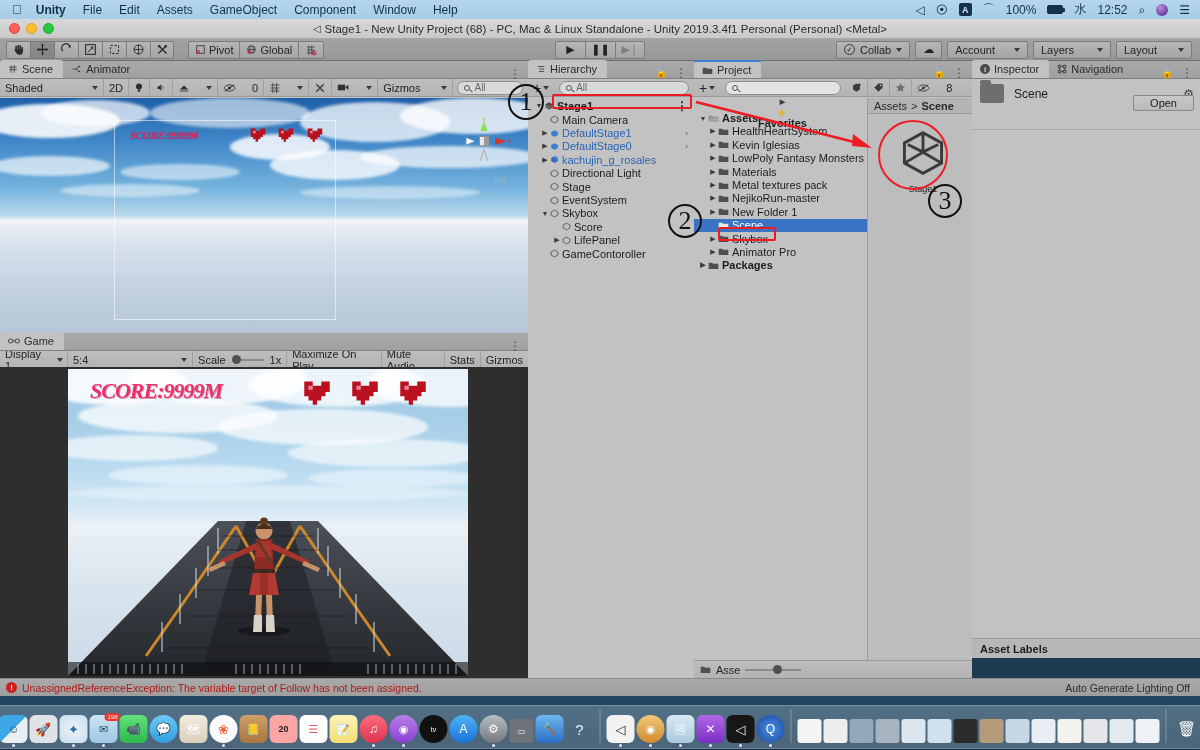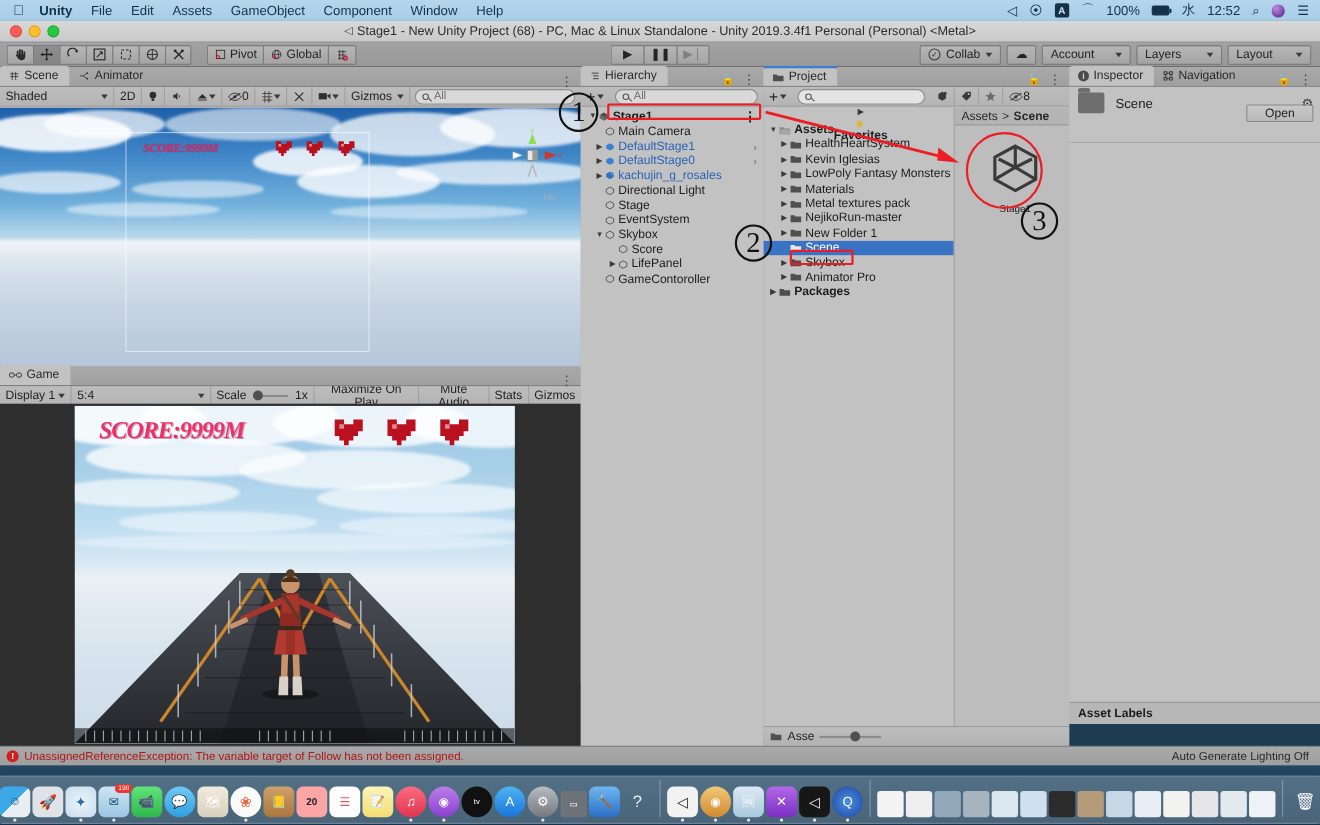--- a/index.html
+++ b/index.html
@@ -101,21 +101,21 @@
   .pt-right { display:flex; align-items:center; gap:7px; padding:0 7px 0 0; color:#4a4a4a; font-size:11px;}
   .kebab { letter-spacing:0; font-size:12px; line-height:8px;}
   .lock-ic { font-size:10px; }
 
   .ptoolbar {
     height:18px; background:linear-gradient(to bottom,#bdbdbd,#b4b4b4);
     display:flex; align-items:center; gap:0; border-bottom:1px solid #9a9a9a;
     font-size:11px; color:#232323;
   }
   .ptoolbar .seg {
-    height:17px; display:flex; align-items:center; padding:0 5px; gap:0;
+    height:17px; display:flex; align-items:center; padding:0 5px; gap:16px;
     border-right:1px solid #a0a0a0;
   }
   .searchbox {
     height:14px; background:#d9d9d9; border:1px solid #8f8f8f; border-radius:7px;
     display:flex; align-items:center; gap:4px; padding:0 6px; color:#6a6a6a; font-size:10px;
   }
   .mag { display:inline-block; width:6px;height:6px;border:1.2px solid #555;border-radius:50%;position:relative;}
   .mag:after{content:"";position:absolute;right:-3px;bottom:-2px;width:3.5px;height:1.2px;background:#555;transform:rotate(45deg);}
 
   
@@ -137,21 +137,21 @@
     font-family:"Liberation Serif", serif; font-style:italic; font-weight:bold;
     font-size:11px; color:#e8245f; letter-spacing:-.3px;
     text-shadow:0 0 1px rgba(0,0,0,.3);
   }
   .heartrow { position:absolute; top:28px; }
   .pixheart { position:absolute; width:20px; height:17px; }
   .gizmo { position:absolute; right:16px; top:18px; width:56px; height:56px; }
   .iso-lbl{position:absolute; right:22px; top:76px; font-size:9px; color:#9fb0bf;}
 
   
-  #gameview { left:0; top:333px; width:528px; height:288px;text-align:center; }
+  #gameview { left:0; top:333px; width:528px; height:288px; }
   .game-canvas {
     position:absolute; left:0; top:34px; width:528px; height:311px; background:#2e2e2e;
   }
   .game-inner {
     position:absolute; left:68px; top:2px; width:400px; height:307px; overflow:hidden;
     background:
       linear-gradient(to bottom,
         #9fc9e6 0%, #a8cfe8 18%, #bcdcf0 34%, #d6e8f3 46%,
         #eaf1f6 51%, #e4ecf3 58%, #d8e4ee 72%, #ccdae8 100%);
   }

